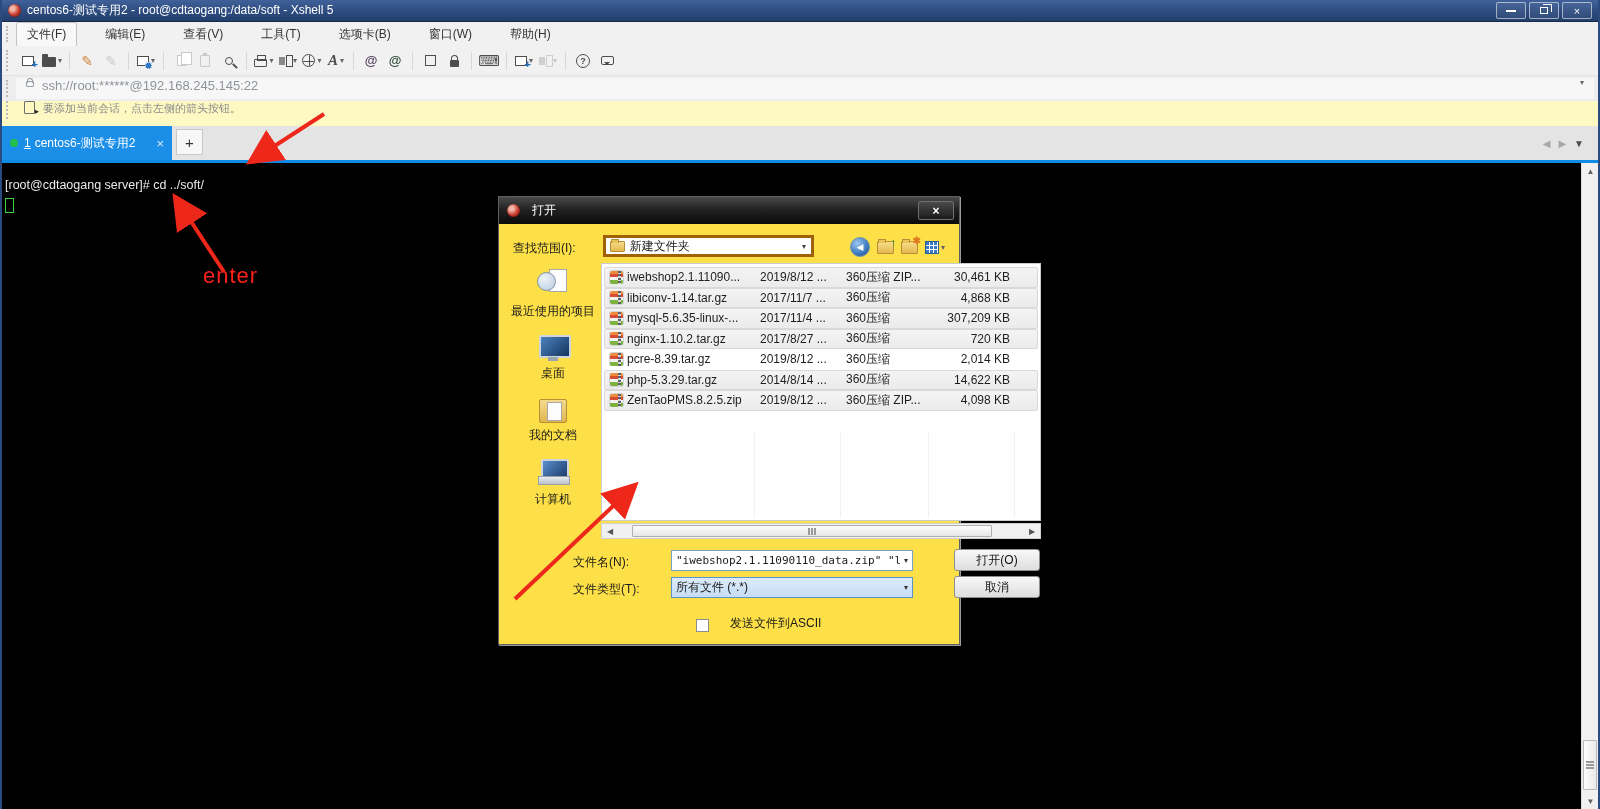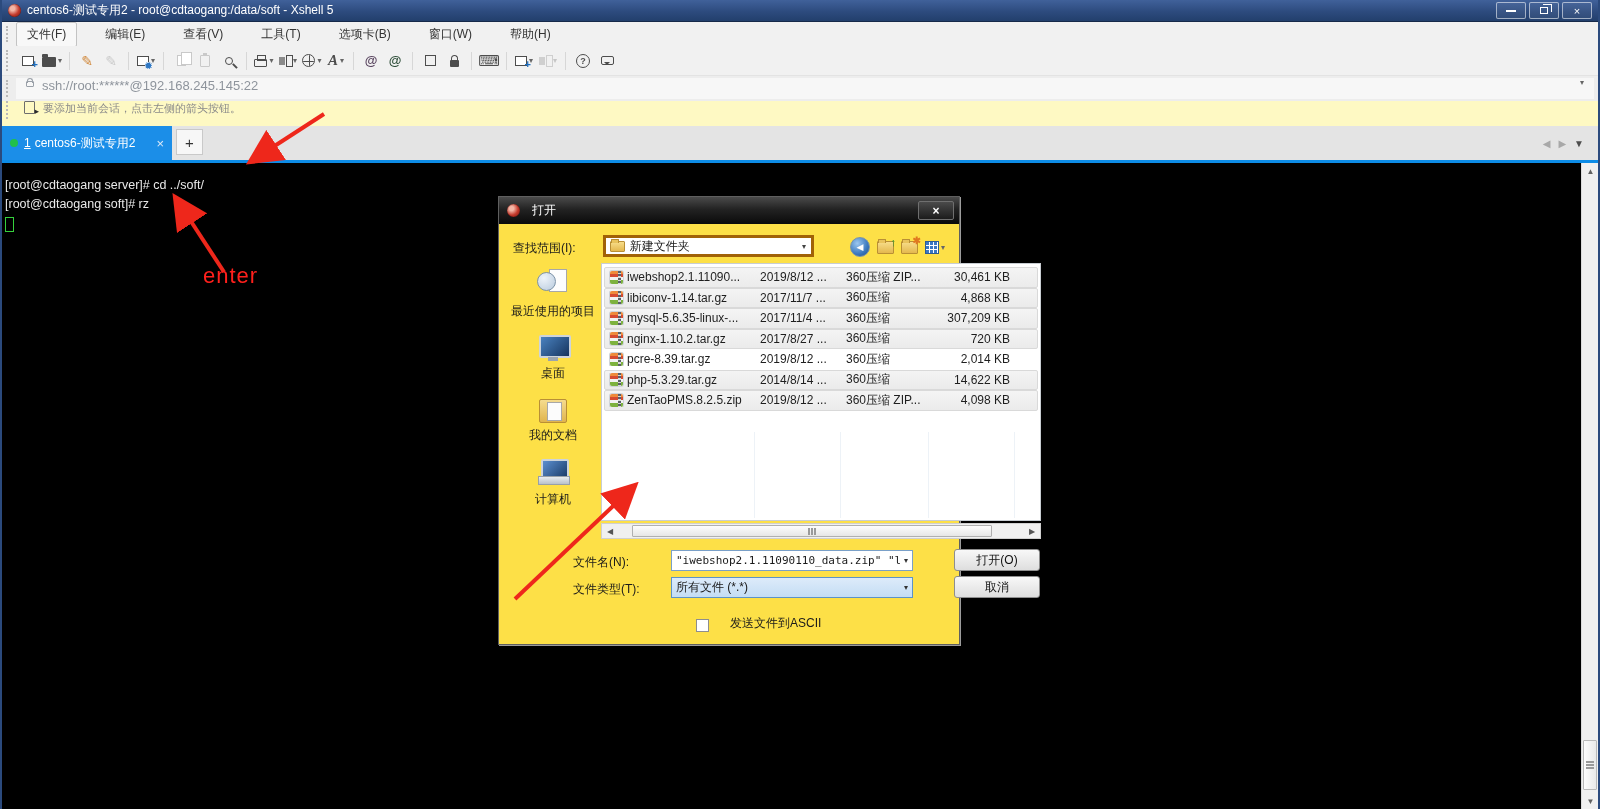--- a/index.html
+++ b/index.html
@@ -330,21 +330,20 @@
     <div id="tab-scroll">
       <span>◀</span>
       <span>▶</span>
       <span class="dd">▼</span>
     </div>
   </div>
   <div id="blueline" class="abs"></div>
 
   <div id="terminal" class="abs">
     <div>[root@cdtaogang server]# cd ../soft/</div>
-    <div>[root@cdtaogang soft]# rz</div>
     <div id="cursor"></div>
   </div>
 
   <div id="vscroll" class="abs">
     <div class="sb-arrow" style="top:0">▲</div>
     <div id="vthumb">
         <span class="gripv"></span>
       </div>
     <div class="sb-arrow" style="bottom:0">▼</div>
   </div>

